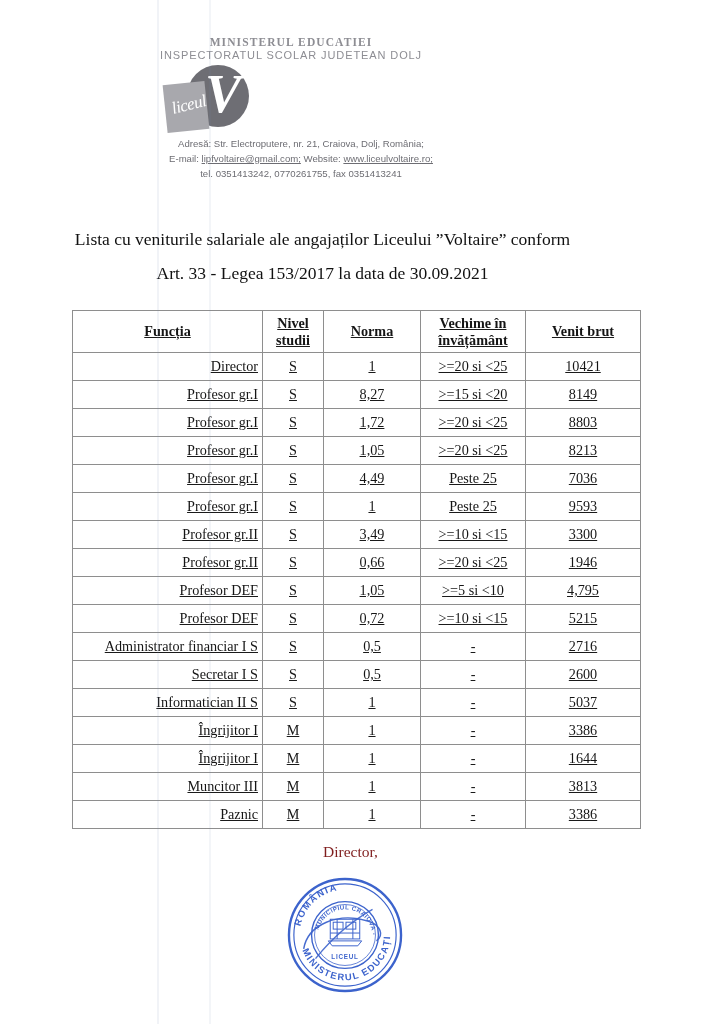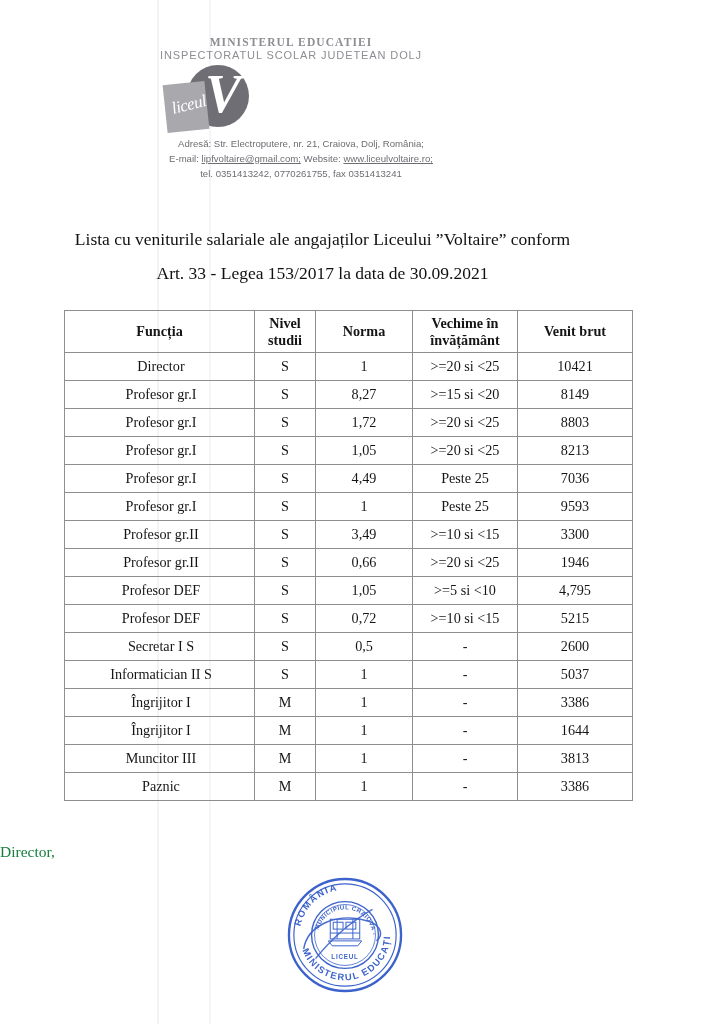--- a/index.html
+++ b/index.html
@@ -128,22 +128,23 @@
     text-align: center;
     font-size: 17.5px;
     line-height: 1.95;
     color: #111;
   }
 
   
   .tbl-wrap {
     position: absolute;
     top: 310px;
-    left: 64px;
+    left: 72px;
     width: 568px;
+    text-decoration: underline;
   }
   table.payroll {
     border-collapse: collapse;
     width: 568px;
     table-layout: fixed;
   }
   table.payroll th,
   table.payroll td {
     border: 1px solid #8e8e8e;
     font-size: 14.2px;
@@ -156,37 +157,38 @@
     text-align: center;
     height: 41px;
     vertical-align: middle;
     line-height: 1.18;
   }
   table.payroll td {
     text-align: center;
     vertical-align: middle;
   }
   table.payroll td.fn {
-    text-align: center;
+    text-align: right;
     padding-left: 7px;
   }
   col.c-functia { width: 190px; }
   col.c-nivel   { width: 61px; }
   col.c-norma   { width: 97px; }
   col.c-vechime { width: 105px; }
   col.c-venit   { width: 115px; }
 
   
   .signature {
     position: absolute;
     top: 840px; left: 0;
     width: 701px;
+    text-align: center;
     font-size: 15.5px;
     line-height: 1.55;
-    color: #15803d;
+    color: #7f1d1d;
     z-index: 3;
   }
 
   
   .stamp {
     position: absolute;
     left: 286px;
     top: 876px;
     width: 118px;
     height: 118px;
@@ -306,20 +308,27 @@
           <td>1,05</td>
           <td>&gt;=5 si &lt;10</td>
           <td>4,795</td>
         </tr>
         <tr>
           <td class="fn">Profesor DEF</td>
           <td>S</td>
           <td>0,72</td>
           <td>&gt;=10 si &lt;15</td>
           <td>5215</td>
+        </tr>
+        <tr>
+          <td class="fn">Administrator financiar I S</td>
+          <td>S</td>
+          <td>0,5</td>
+          <td>-</td>
+          <td>2716</td>
         </tr>
         <tr>
           <td class="fn">Secretar I S</td>
           <td>S</td>
           <td>0,5</td>
           <td>-</td>
           <td>2600</td>
         </tr>
         <tr>
           <td class="fn">Informatician II S</td>

